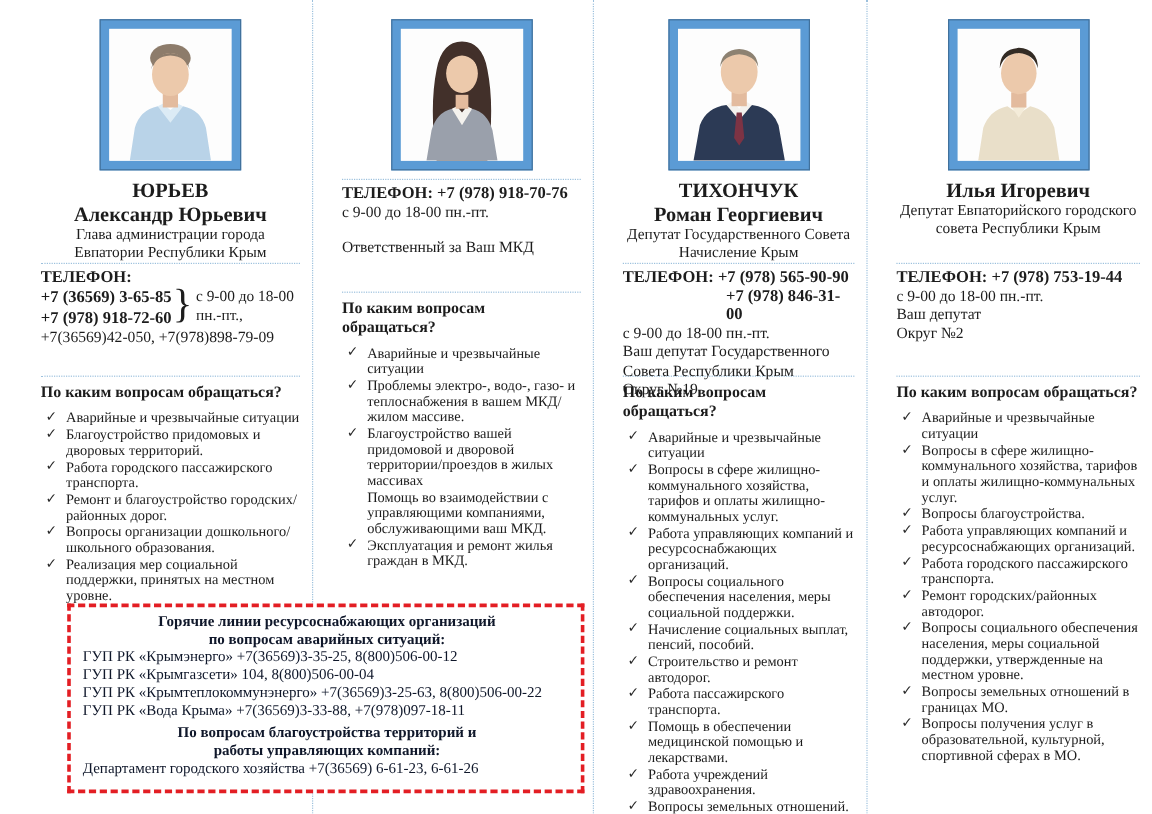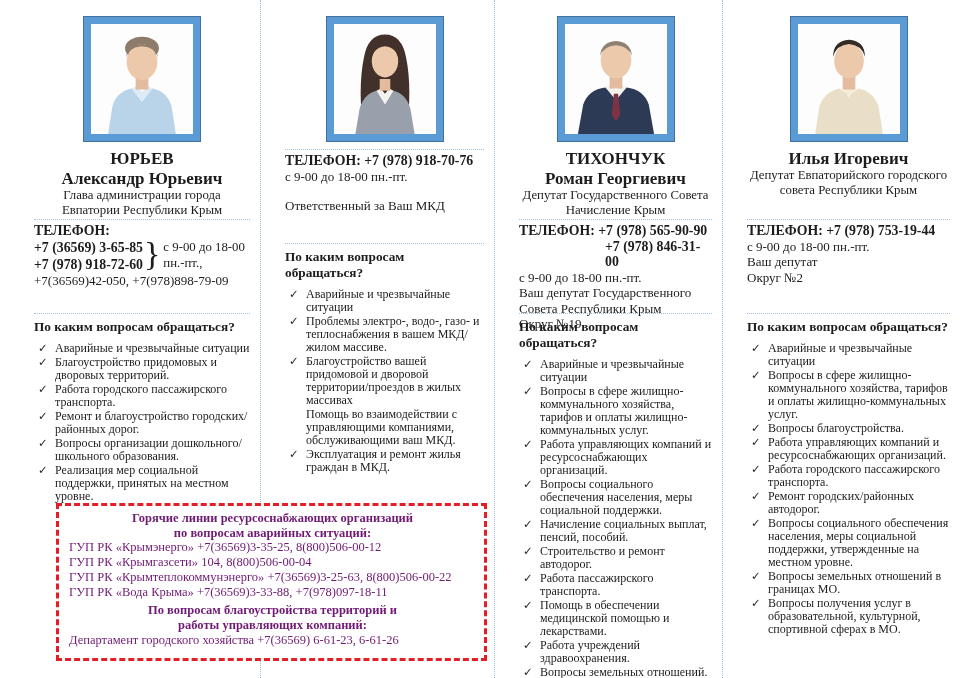--- a/index.html
+++ b/index.html
@@ -51,21 +51,21 @@
   ul.topics li{
     display:flex;gap:7px;font-size:12px;line-height:13px;margin-bottom:1px;
   }
   ul.topics .check{flex:0 0 10px;color:#2a2a2a;font-size:11.5px;}
   ul.topics li.no-check .check{visibility:hidden;}
 
   
   .hotline{
     position:absolute;left:56px;top:503px;width:431px;height:158px;
     box-sizing:border-box;border:3px dashed #e31e24;background:#ffffff;
-    color:#701a75;padding:5px 8px 4px 10px;z-index:5;
+    color:#0f172a;padding:5px 8px 4px 10px;z-index:5;
     font-size:12.5px;line-height:14.7px;
   }
   .hotline p{margin:0;}
   .hotline .ctr{text-align:center;font-weight:bold;}
   .hotline .sub{margin-top:4px;}
 </style>
 </head>
 <body>
 
 <div class="page">

